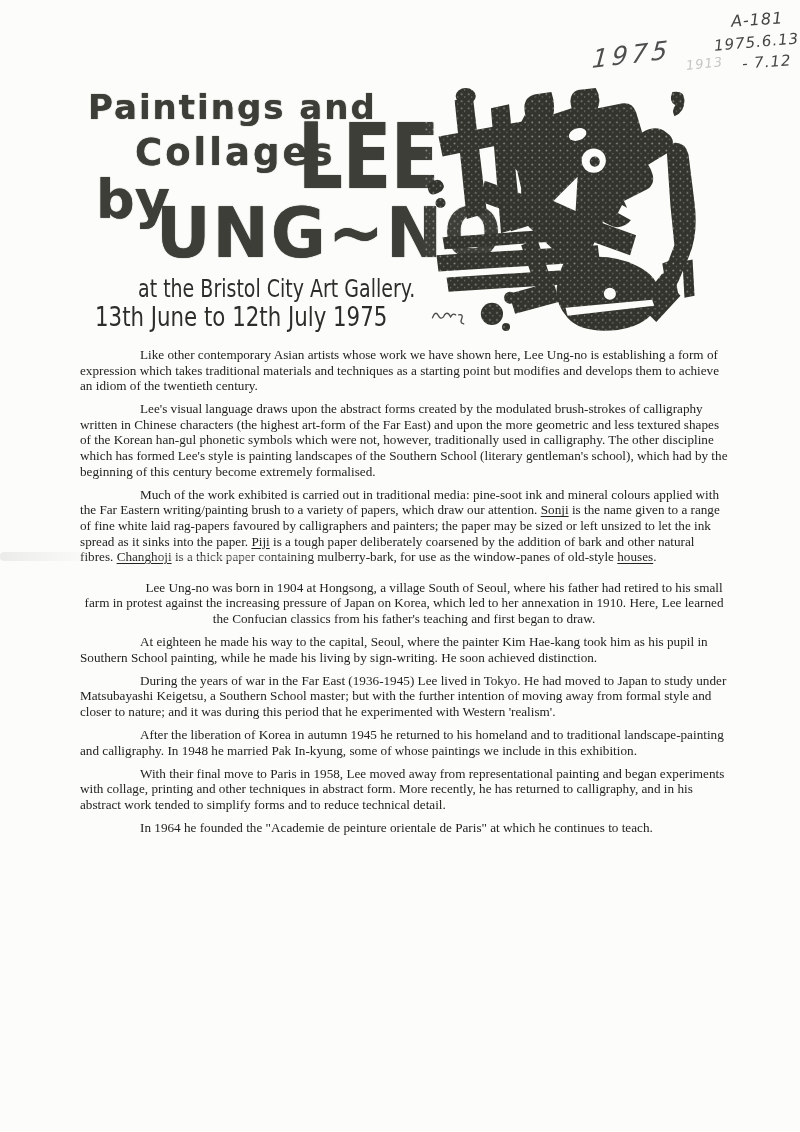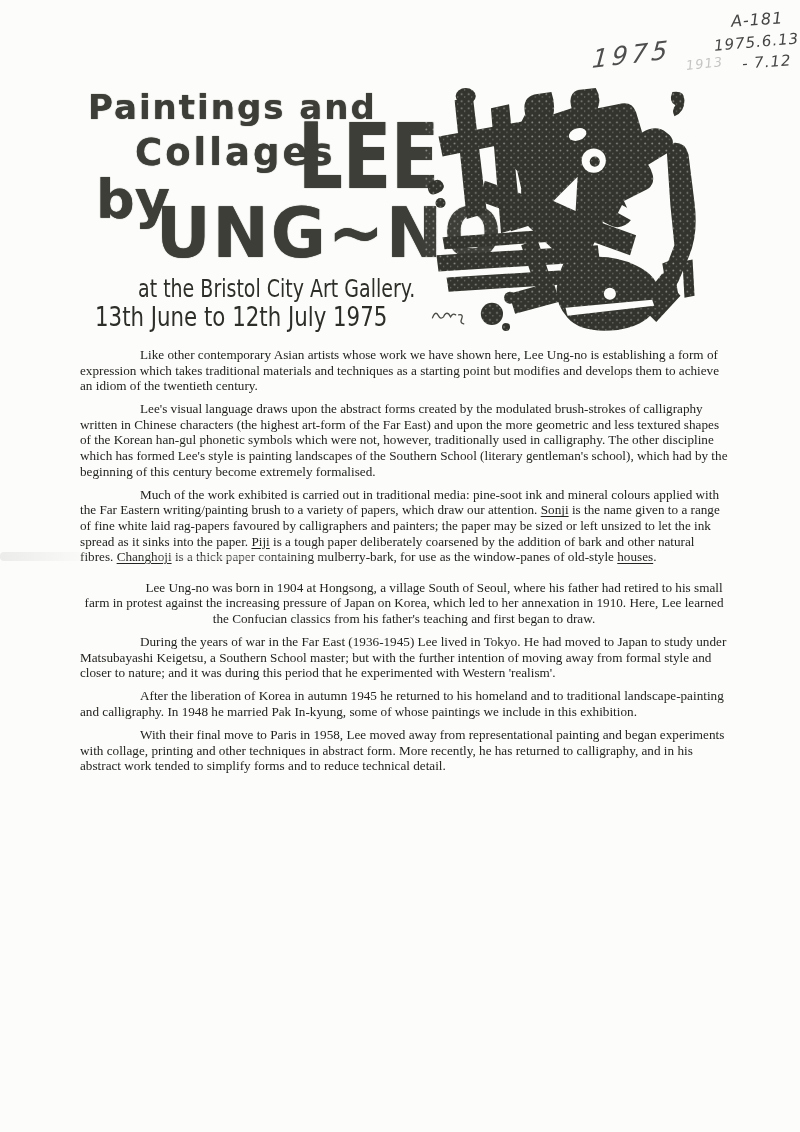--- a/index.html
+++ b/index.html
@@ -121,20 +121,22 @@
         <path d="M34 229 q5 -1 3 4 q-2 4 2 5"></path>
       </g>
     </svg>
   </header>
 
   <main class="bodytext">
       <p class="para">Like other contemporary Asian artists whose work we have shown here, Lee Ung-no is establishing a form of expression which takes traditional materials and techniques as a starting point but modifies and develops them to achieve an idiom of the twentieth century.</p>
       <p class="para">Lee's visual language draws upon the abstract forms created by the modulated brush-strokes of calligraphy written in Chinese characters (the highest art-form of the Far East) and upon the more geometric and less textured shapes of the Korean han-gul phonetic symbols which were not, however, traditionally used in calligraphy. The other discipline which has formed Lee's style is painting landscapes of the Southern School (literary gentleman's school), which had by the beginning of this century become extremely formalised.</p>
       <p class="para">Much of the work exhibited is carried out in traditional media: pine-soot ink and mineral colours applied with the Far Eastern writing/painting brush to a variety of papers, which draw our attention. <span class="u">Sonji</span> is the name given to a range of fine white laid rag-papers favoured by calligraphers and painters; the paper may be sized or left unsized to let the ink spread as it sinks into the paper. <span class="u">Piji</span> is a tough paper deliberately coarsened by the addition of bark and other natural fibres. <span class="u">Changhoji</span> is a thick paper containing mulberry-bark, for use as the window-panes of old-style <span class="u">houses</span>.</p>
       <p class="para section-gap">Lee Ung-no was born in 1904 at Hongsong, a village South of Seoul, where his father had retired to his small farm in protest against the increasing pressure of Japan on Korea, which led to her annexation in 1910. Here, Lee learned the Confucian classics from his father's teaching and first began to draw.</p>
+      <p class="para">At eighteen he made his way to the capital, Seoul, where the painter Kim Hae-kang took him as his pupil in Southern School painting, while he made his living by sign-writing. He soon achieved distinction.</p>
       <p class="para">During the years of war in the Far East (1936-1945) Lee lived in Tokyo. He had moved to Japan to study under Matsubayashi Keigetsu, a Southern School master; but with the further intention of moving away from formal style and closer to nature; and it was during this period that he experimented with Western 'realism'.</p>
       <p class="para">After the liberation of Korea in autumn 1945 he returned to his homeland and to traditional landscape-painting and calligraphy. In 1948 he married Pak In-kyung, some of whose paintings we include in this exhibition.</p>
       <p class="para">With their final move to Paris in 1958, Lee moved away from representational painting and began experiments with collage, printing and other techniques in abstract form. More recently, he has returned to calligraphy, and in his abstract work tended to simplify forms and to reduce technical detail.</p>
+      <p class="para">In 1964 he founded the "Academie de peinture orientale de Paris" at which he continues to teach.</p>
     </main>
 
   <div class="smudge"></div>
   <div class="smudge2"></div>
 </div>
 
 </body></html>

